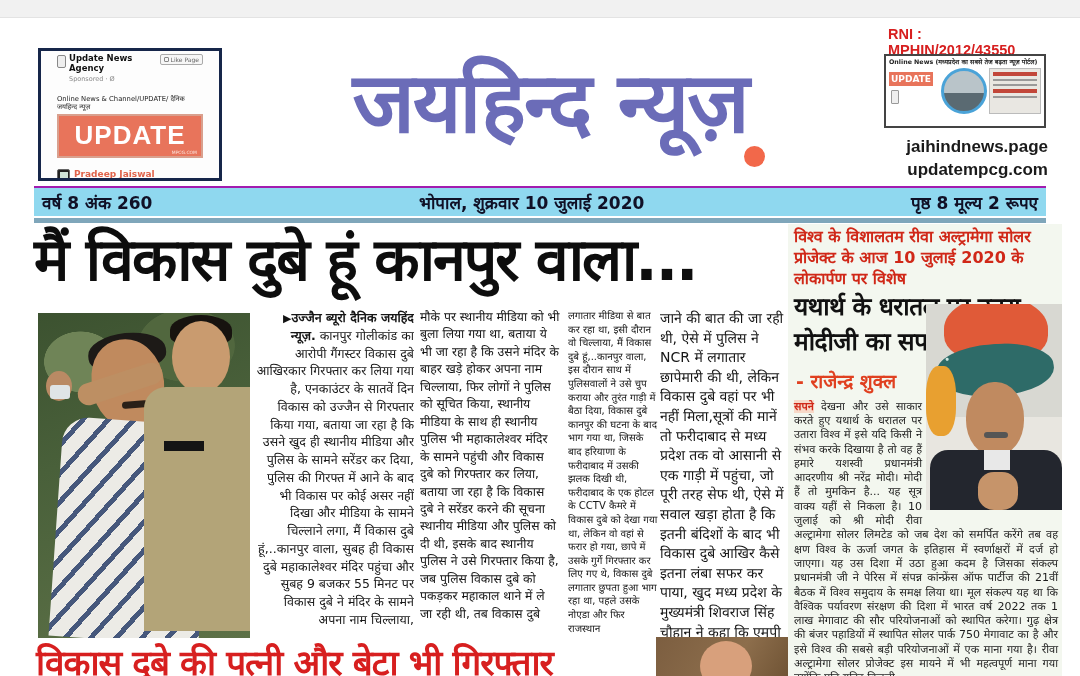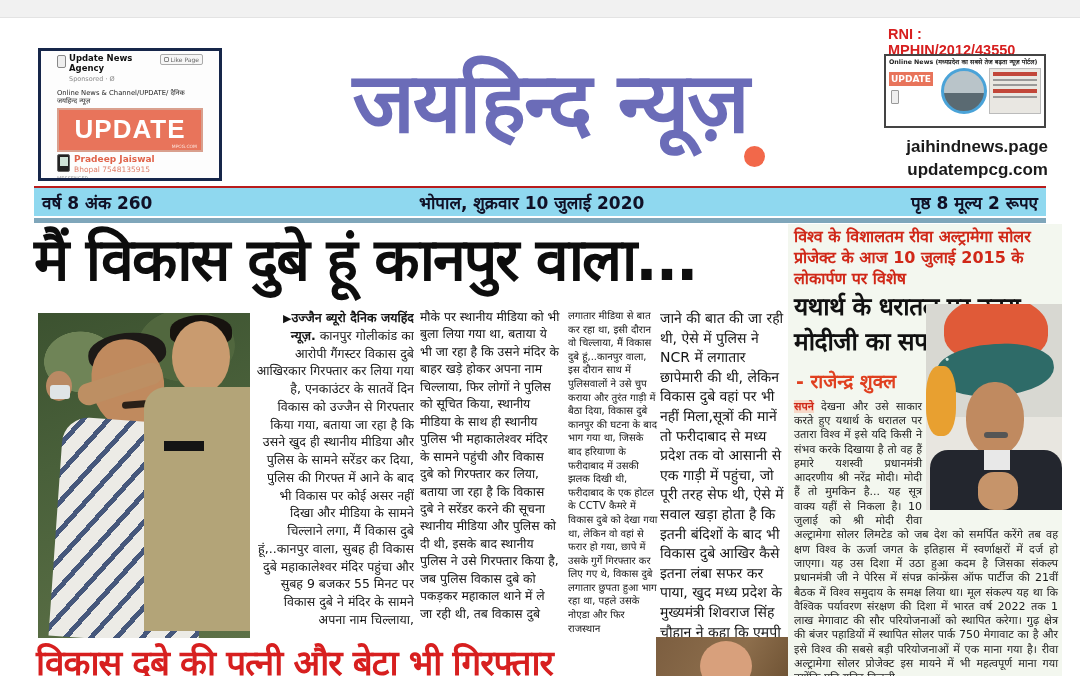--- a/index.html
+++ b/index.html
@@ -14,25 +14,25 @@
 
   
   .fb-ad{position:absolute;left:38px;top:48px;width:184px;height:133px;background:#fdfdfd;border:3px solid #16264a;padding:3px 16px;font-size:8px;color:#333;overflow:hidden;}
   .fb-head{display:flex;align-items:flex-start;gap:3px;}
   .phone-icon{width:9px;height:13px;border:1px solid #888;border-radius:2px;background:#eee;flex:0 0 auto;margin-top:1px;}
   .fb-head-text{flex:1 1 auto;line-height:1.15;}
   .fb-agency{font-weight:bold;font-size:8.5px;color:#111;}
   .fb-sponsored{color:#8a8a8a;font-size:6.5px;}
   .like-btn{border:1px solid #aaa;border-radius:2px;font-size:6px;color:#666;padding:1px 3px;white-space:nowrap;display:flex;align-items:center;gap:2px;background:#f6f6f6;}
   .like-icon{width:5px;height:5px;border:1px solid #888;border-radius:1px;}
-  .fb-desc{font-size:6.8px;line-height:1.25;color:#222;margin-top:6px;}
+  .fb-desc{font-size:6.8px;line-height:1.25;color:#222;margin-top:12px;}
   .fb-banner{position:relative;margin-top:2px;height:44px;background:var(--ad-orange);border:2px solid #d9a08e;display:flex;align-items:center;justify-content:center;}
   .fb-banner-word{color:#fff;font-weight:900;font-size:26px;letter-spacing:1px;font-family:"Liberation Sans",sans-serif;}
   .fb-banner-domain{position:absolute;right:4px;bottom:1px;font-size:4.5px;color:#fbe4dc;}
-  .fb-person-row{display:flex;align-items:flex-start;gap:4px;margin-top:2px;}
+  .fb-person-row{display:flex;align-items:flex-start;gap:4px;margin-top:11px;}
   .phone-thumb{width:13px;height:18px;border:1px solid #666;border-radius:2px;background:#222;flex:0 0 auto;}
   .phone-thumb i{display:block;margin:2px auto 0;width:8px;height:9px;background:#cfe3d8;}
   .fb-person-name{color:#e0634a;font-weight:bold;font-size:9px;line-height:1.2;}
   .fb-person-city{color:#e0806b;font-size:7.5px;}
   .fb-messenger{color:#9a9a9a;font-size:5px;margin-top:1px;}
   .fb-foot{display:flex;justify-content:space-between;align-items:center;}
   .fb-foot-agency{font-weight:bold;font-size:8.5px;color:#111;}
   .send-btn{border:1px solid #aaa;border-radius:2px;font-size:5.5px;color:#555;padding:1px 3px;display:flex;align-items:center;gap:2px;background:#f6f6f6;}
   .send-icon{width:5px;height:5px;border-radius:50%;border:1px solid #777;}
 
@@ -49,21 +49,21 @@
   .right-ad-update{position:absolute;left:0;top:4px;width:44px;height:14px;background:var(--ad-orange);color:#fff;font-weight:900;font-size:9px;display:flex;align-items:center;justify-content:center;}
   .right-ad-phone{position:absolute;left:2px;top:22px;width:8px;height:14px;border:1px solid #999;border-radius:1px;background:#eee;}
   .right-ad-avatar{position:absolute;left:52px;top:0;width:46px;height:46px;border-radius:50%;border:3px solid #4aa3d8;background:linear-gradient(180deg,#b9c4c9 0 55%,#5a6a72 55% 100%);}
   .right-ad-paper{position:absolute;right:0;top:0;width:52px;height:46px;background:#e9e7e2;border:1px solid #bbb;}
   .right-ad-paper i{display:block;height:4px;margin:3px 3px 0;background:#c2473a;}
   .right-ad-paper em{display:block;height:2px;margin:3px 3px 0;background:#9a9a9a;}
 
   .sites{position:absolute;left:860px;top:136px;width:188px;text-align:right;font-weight:bold;color:#1a1a1a;font-size:17px;line-height:1.35;font-family:"Liberation Sans",sans-serif;}
 
   
-  .datebar{position:absolute;left:34px;top:186px;width:1012px;height:30px;background:var(--date-bar);border-top:2px solid #b91c1c;display:flex;align-items:center;justify-content:space-between;padding:0 8px;color:#101026;font-weight:bold;font-size:17px;}
+  .datebar{position:absolute;left:34px;top:186px;width:1012px;height:30px;background:var(--date-bar);border-top:2px solid #a21caf;display:flex;align-items:center;justify-content:space-between;padding:0 8px;color:#101026;font-weight:bold;font-size:17px;}
   .datebar-rule{position:absolute;left:34px;top:218px;width:1012px;height:5px;background:var(--date-rule);}
 
   
   .main-headline{position:absolute;left:34px;top:226px;width:752px;color:#0d0d0d;font-weight:900;font-size:59px;line-height:1.15;letter-spacing:-2px;white-space:nowrap;}
   .photo-main{position:absolute;left:38px;top:313px;width:212px;height:325px;overflow:hidden;background:
     radial-gradient(60px 50px at 20% 15%,#6f8457 0 60%,transparent 61%),
     radial-gradient(80px 60px at 70% 10%,#51673e 0 60%,transparent 61%),
     linear-gradient(160deg,#3c5230 0%,#49603a 40%,#5d7147 100%);}
   .mask-person{position:absolute;left:8px;top:58px;width:34px;height:70px;}
   .mask-head{width:26px;height:30px;border-radius:50%;background:#b98a64;}
@@ -222,21 +222,21 @@
     <span>जाने की बात की जा रही थी, ऐसे में पुलिस ने NCR में लगातार छापेमारी की थी, लेकिन विकास दुबे वहां पर भी नहीं मिला,सूत्रों की मानें तो फरीदाबाद से मध्य प्रदेश तक वो आसानी से एक गाड़ी में पहुंचा, जो पूरी तरह सेफ थी, ऐसे में सवाल खड़ा होता है कि इतनी बंदिशों के बाद भी विकास दुबे आखिर कैसे इतना लंबा सफर कर पाया, खुद मध्य प्रदेश के मुख्यमंत्री शिवराज सिंह चौहान ने कहा कि एमपी पुलिस जल्द ही विकास दुबे को उत्तर प्रदेश की पुलिस को सौंप देगी, शिवराज ने यूपी सीएम योगी आदित्यनाथ से बात भी की,</span>
   </div>
 
   <div class="sub-headline">विकास दुबे की पत्नी और बेटा भी गिरफ्तार</div>
 
   <div class="photo-frag">
     <div class="frag-head"></div>
   </div>
 
   <div class="solar-panel">
-    <div class="kicker">विश्व के विशालतम रीवा अल्ट्रामेगा सोलर प्रोजेक्ट के आज 10 जुलाई 2015 के लोकार्पण पर विशेष</div>
+    <div class="kicker">विश्व के विशालतम रीवा अल्ट्रामेगा सोलर प्रोजेक्ट के आज 10 जुलाई 2020 के लोकार्पण पर विशेष</div>
     <div class="solar-h1">यथार्थ के धरातल पर उतरा</div>
     <div class="solar-h2">मोदीजी का सपना</div>
     <div class="solar-byline">- राजेन्द्र शुक्ल</div>
     <div class="solar-body">
       <div class="float-spacer"></div>
       <span class="lead-word">सपने</span><span> देखना और उसे साकार करते हुए यथार्थ के धरातल पर उतारा विश्व में इसे यदि किसी ने संभव करके दिखाया है तो वह हैं हमारे यशस्वी प्रधानमंत्री आदरणीय श्री नरेंद्र मोदी। मोदी हैं तो मुमकिन है... यह सूत्र वाक्य यहीं से निकला है। 10 जुलाई को श्री मोदी रीवा अल्ट्रामेगा सोलर लिमटेड को जब देश को समर्पित करेंगे तब वह क्षण विश्व के ऊर्जा जगत के इतिहास में स्वर्णाक्षरों में दर्ज हो जाएगा। यह उस दिशा में उठा हुआ कदम है जिसका संकल्प प्रधानमंत्री जी ने पेरिस में संपन्न कांन्फ्रेंस ऑफ पार्टीज की 21वीं बैठक में विश्व समुदाय के समक्ष लिया था। मूल संकल्प यह था कि वैश्विक पर्यावरण संरक्षण की दिशा में भारत वर्ष 2022 तक 1 लाख मेगावाट की सौर परियोजनाओं को स्थापित करेगा। गुढ़ क्षेत्र की बंजर पहाडियों में स्थापित सोलर पार्क 750 मेगावाट का है और इसे विश्व की सबसे बड़ी परियोजनाओं में एक माना गया है। रीवा अल्ट्रामेगा सोलर प्रोजेक्ट इस मायने में भी महत्वपूर्ण माना गया क्योंकि प्रति यूनिट बिजली</span>
     </div>
     <div class="photo-turban">
       <div class="turban-top"></div>
       <div class="turban-band"></div>

